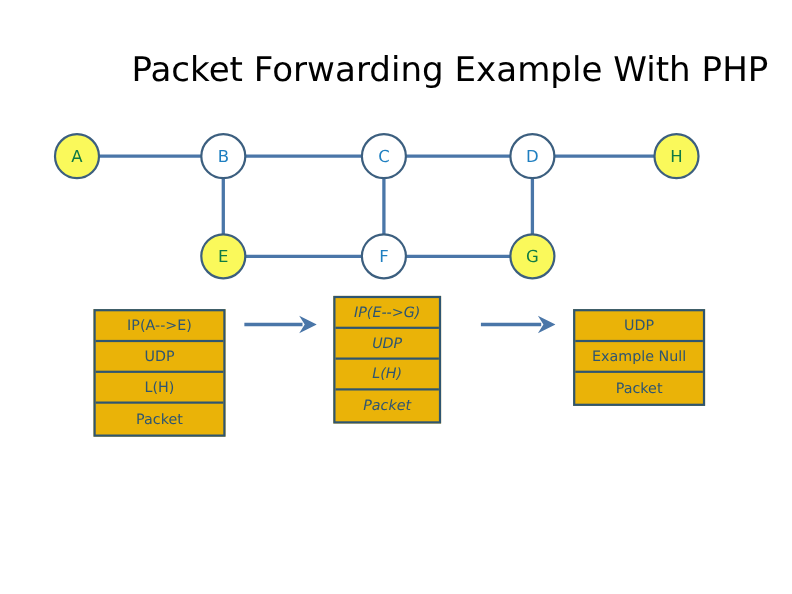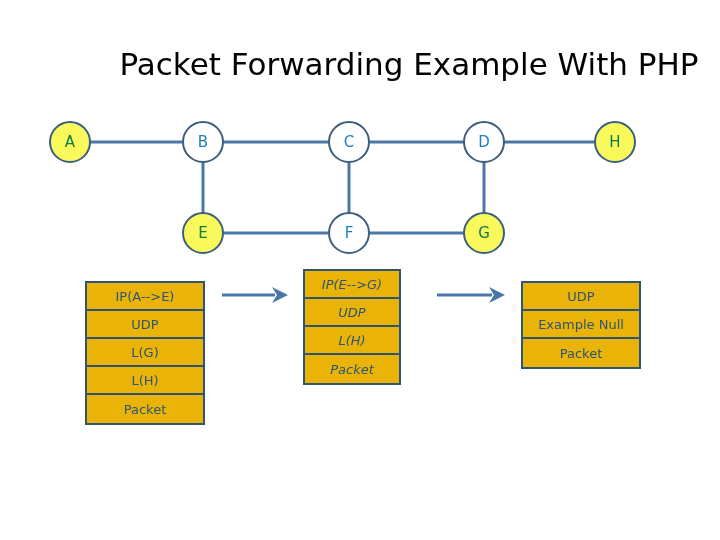--- a/index.html
+++ b/index.html
@@ -146,21 +146,20 @@
       </div>
       <div class="node filled" style="left: 484px; top: 233px;">
         <span class="node-label">G</span>
       </div>
     </div>
 
   <div id="stacks-layer">
       <div class="stack" style="left: 85px; top: 281px; width: 120px;">
         <div class="stack-row">IP(A--&gt;E)</div>
         <div class="stack-row">UDP</div>
-        <div class="stack-row">L(G)</div>
         <div class="stack-row">L(H)</div>
         <div class="stack-row">Packet</div>
       </div>
       <div class="stack" style="left: 303px; top: 269px; width: 98px; font-style: italic;">
         <div class="stack-row">IP(E--&gt;G)</div>
         <div class="stack-row">UDP</div>
         <div class="stack-row">L(H)</div>
         <div class="stack-row">Packet</div>
       </div>
       <div class="stack" style="left: 521px; top: 281px; width: 120px;">

